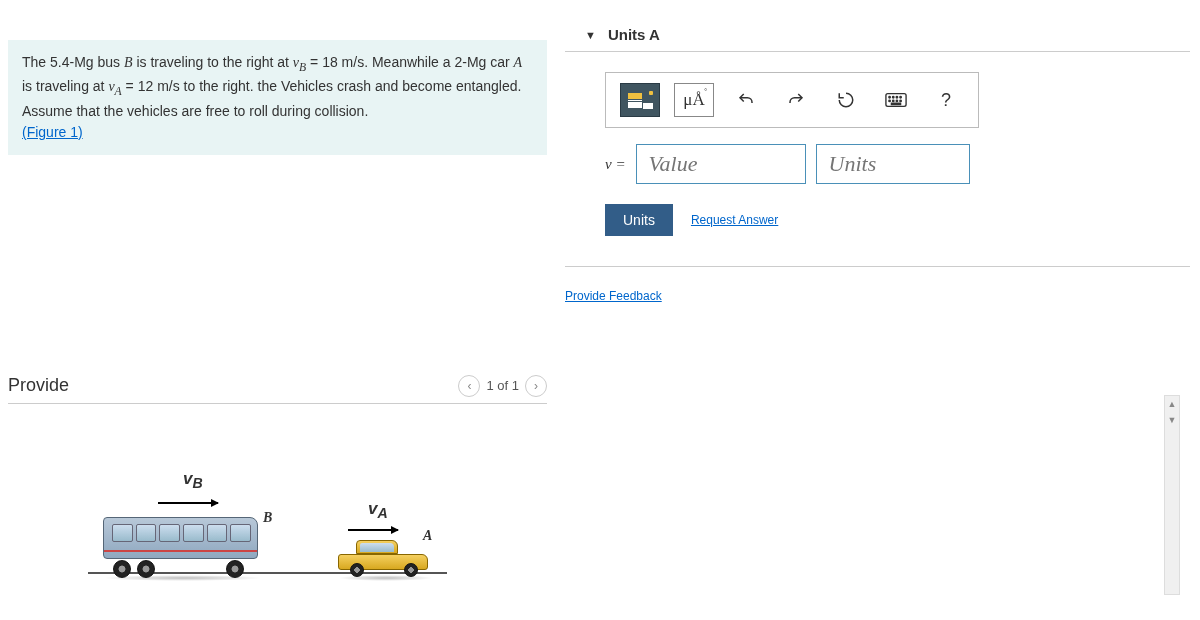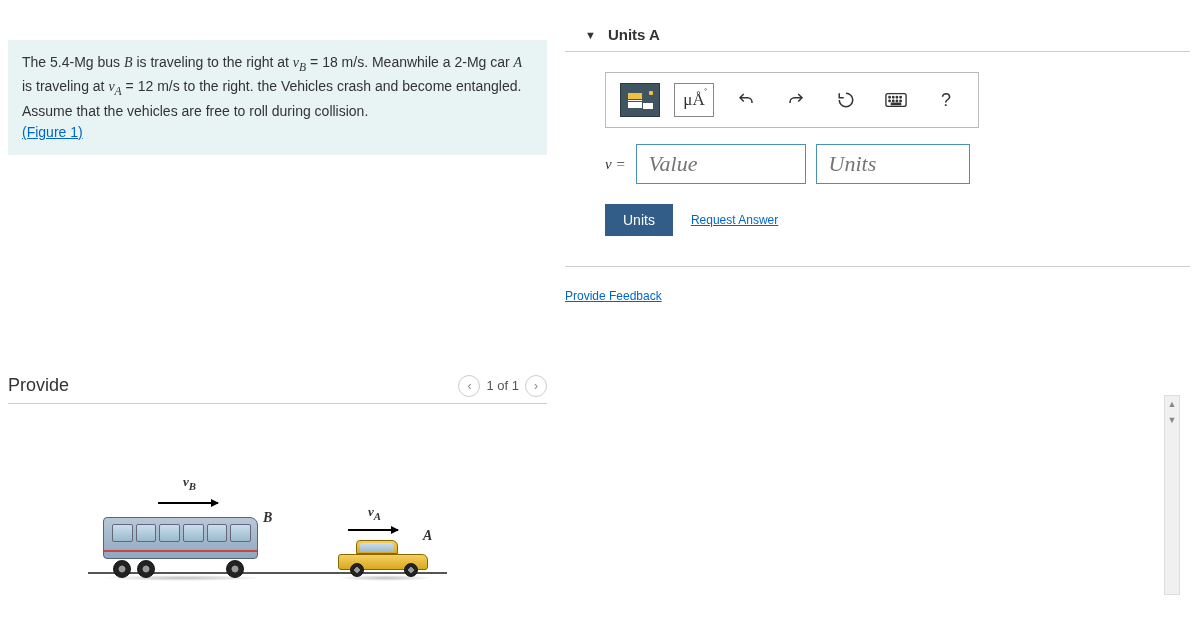--- a/index.html
+++ b/index.html
@@ -96,21 +96,21 @@
     }
     .car-top {
       position:absolute; top:0px; left:18px; width:42px; height:14px;
       background: linear-gradient(#f5d060,#d8a820);
       border:1px solid #886600; border-radius: 4px 6px 0 0;
     }
     .car-window { position:absolute; top:2px; left:3px; right:3px; bottom:1px; background:linear-gradient(#cde,#9bc); border-radius:2px 4px 0 0; }
     .car .wheel { width:14px; height:14px; bottom:-5px; }
     .car .cw1 { left: 12px; }
     .car .cw2 { right: 10px; }
-    .vec-label { position:absolute; font-family:Liberation Serif, serif; font-style:italic; font-size:13px; font-weight:bold; }
+    .vec-label { position:absolute; font-family:Liberation Sans, sans-serif; font-style:italic; font-size:17px; font-weight:bold; }
     .vec-b { left: 175px; bottom: 112px; }
     .vec-a { left: 360px; bottom: 82px; }
     .arrow-b { position:absolute; left:150px; bottom:100px; width:60px; height:2px; background:#000; }
     .arrow-a { position:absolute; left:340px; bottom:73px; width:50px; height:2px; background:#000; }
     .arrow-b::after, .arrow-a::after {
       content:''; position:absolute; right:-1px; top:-3px;
       border-left:8px solid #000; border-top:4px solid transparent; border-bottom:4px solid transparent;
     }
     .obj-label { position:absolute; font-family:'Times New Roman',serif; font-style:italic; font-weight:bold; }
     .obj-b { left: 255px; bottom: 78px; }

